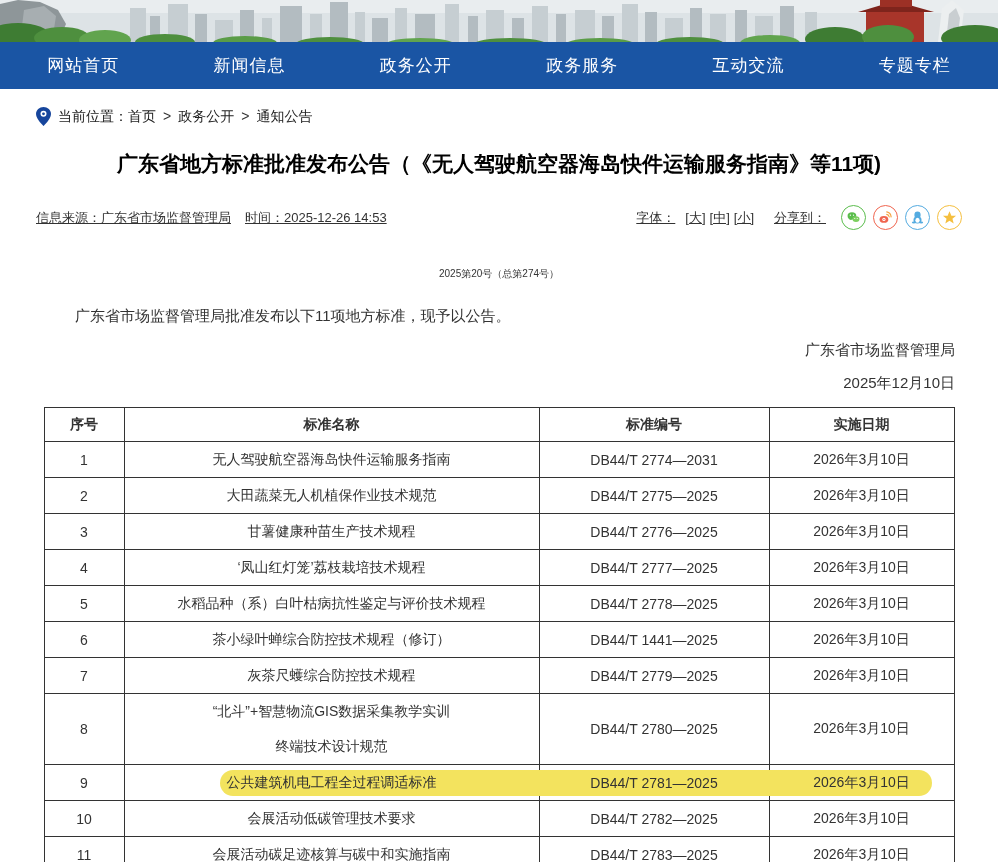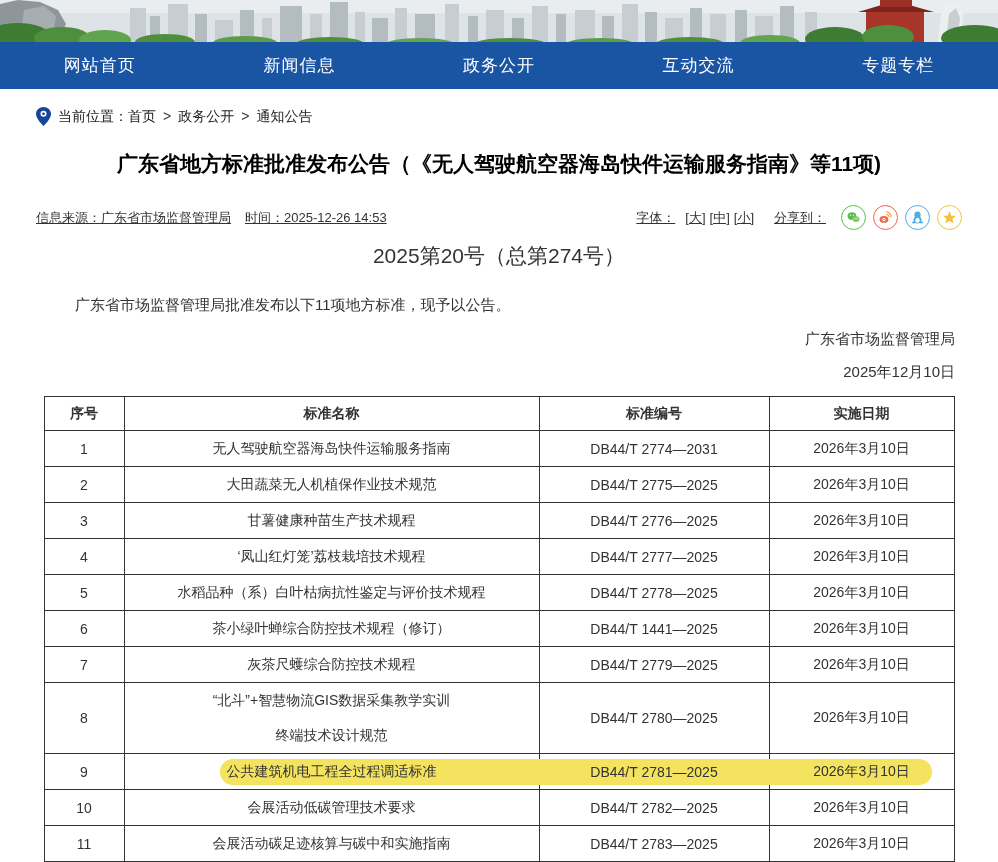--- a/index.html
+++ b/index.html
@@ -45,21 +45,21 @@
   .share-icon {
     width:25px; height:25px; border-radius:50%;
     display:inline-flex; align-items:center; justify-content:center;
     cursor:pointer; margin-left:7px; background:#fff;
   }
   .share-icon.wechat { border:1.6px solid var(--wechat,#5bbd4d); }
   .share-icon.weibo  { border:1.6px solid var(--weibo,#f0654f); }
   .share-icon.qq     { border:1.6px solid var(--qq,#54abe0); }
   .share-icon.qzone  { border:1.6px solid var(--qzone,#f5bf3f); }
   .share-icon svg { width:15px; height:15px; }
-  .doc-number { margin-top:12px; text-align:center; font-size:21px; color:#333; }
+  .doc-number { margin-top:37px; text-align:center; font-size:10px; color:#333; }
   .body-para {
     margin:26px 45px 0; text-indent:2em; font-size:15px; color:#333;
   }
   .sig { margin:15px 43px 0 0; text-align:right; font-size:15px; color:#333; }
   .sig-date { margin-top:14px; }
   
   table.std {
     border-collapse:collapse; margin:14px auto 0; width:910px;
     font-size:14px; color:#333; table-layout:fixed;
   }
@@ -151,20 +151,21 @@
       <ellipse cx="888" cy="37" rx="26" ry="12" fill="#4e8f3e"></ellipse>
       <ellipse cx="975" cy="38" rx="34" ry="13" fill="#3e7c33"></ellipse>
     </g>
   </svg>
 </div>
 
 <nav class="nav" id="main-nav">
     <div class="nav-item">网站首页</div>
     <div class="nav-item">新闻信息</div>
     <div class="nav-item">政务公开</div>
+    <div class="nav-item">政务服务</div>
     <div class="nav-item">互动交流</div>
     <div class="nav-item">专题专栏</div>
   </nav>
 
 <div class="crumbs">
   <svg class="pin" viewBox="0 0 15 19">
     <path d="M7.5 0C3.4 0 0 3.1 0 7c0 5 7.5 12 7.5 12S15 12 15 7c0-3.9-3.4-7-7.5-7z" fill="#16459c"></path>
     <circle cx="7.5" cy="6.8" r="3" fill="#fff"></circle>
     <circle cx="7.5" cy="6.8" r="1.4" fill="#16459c"></circle>
   </svg>

